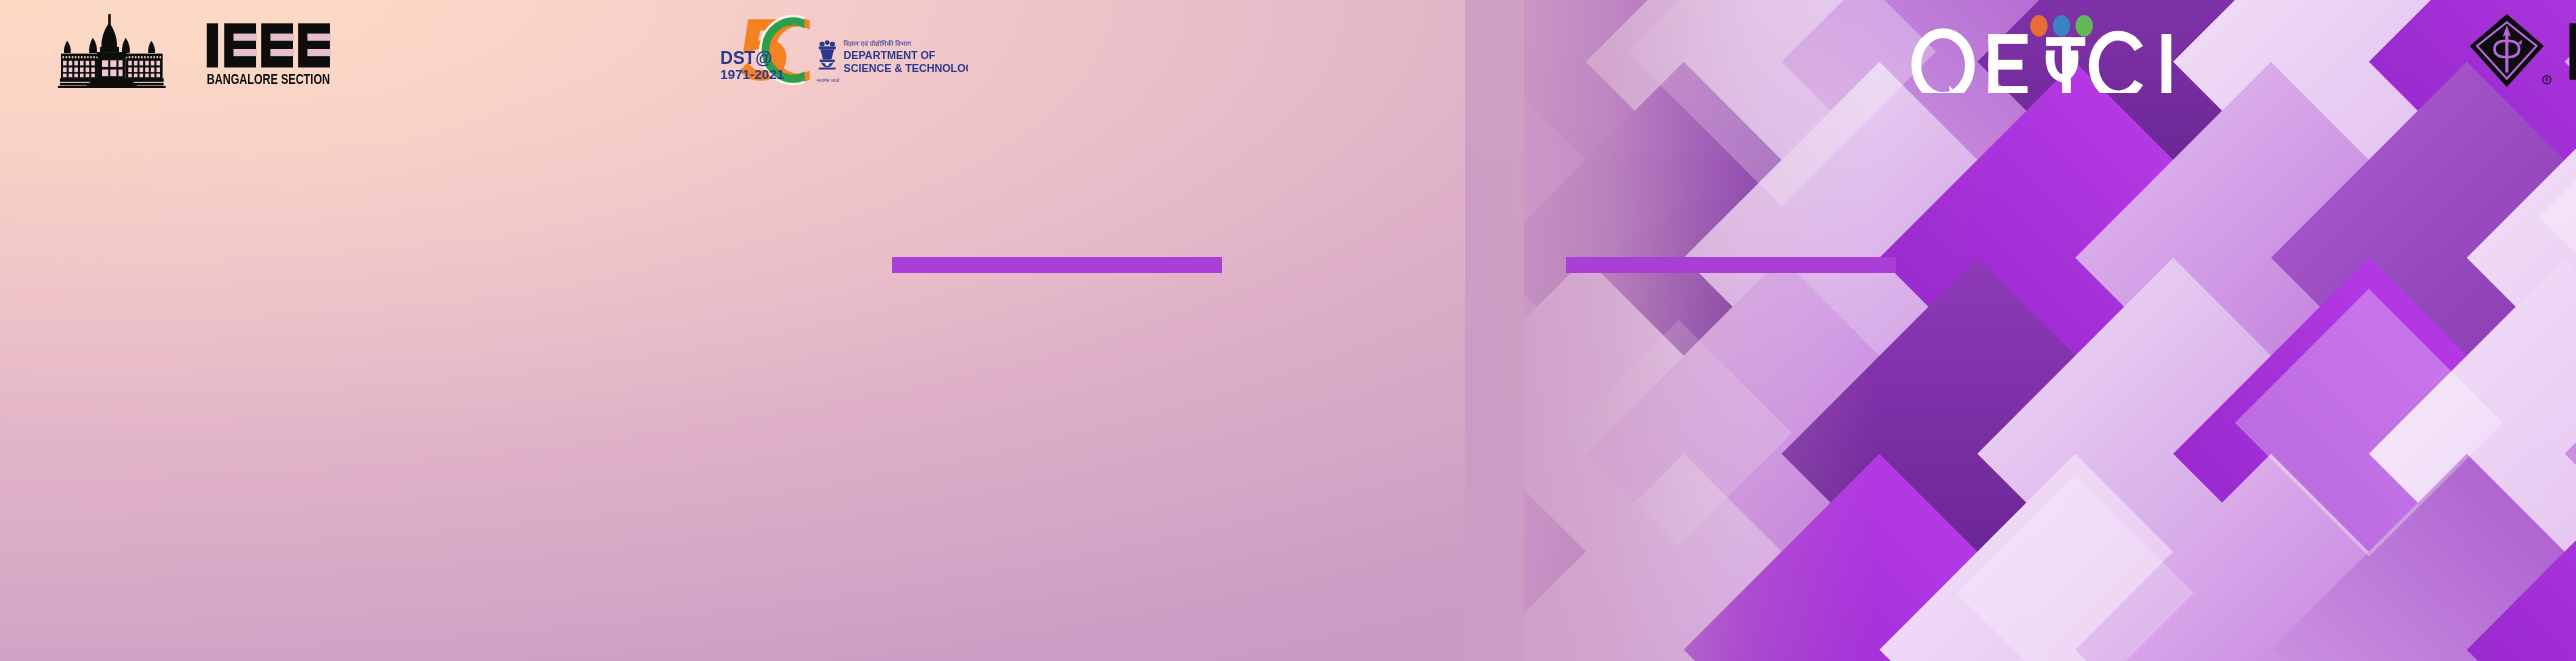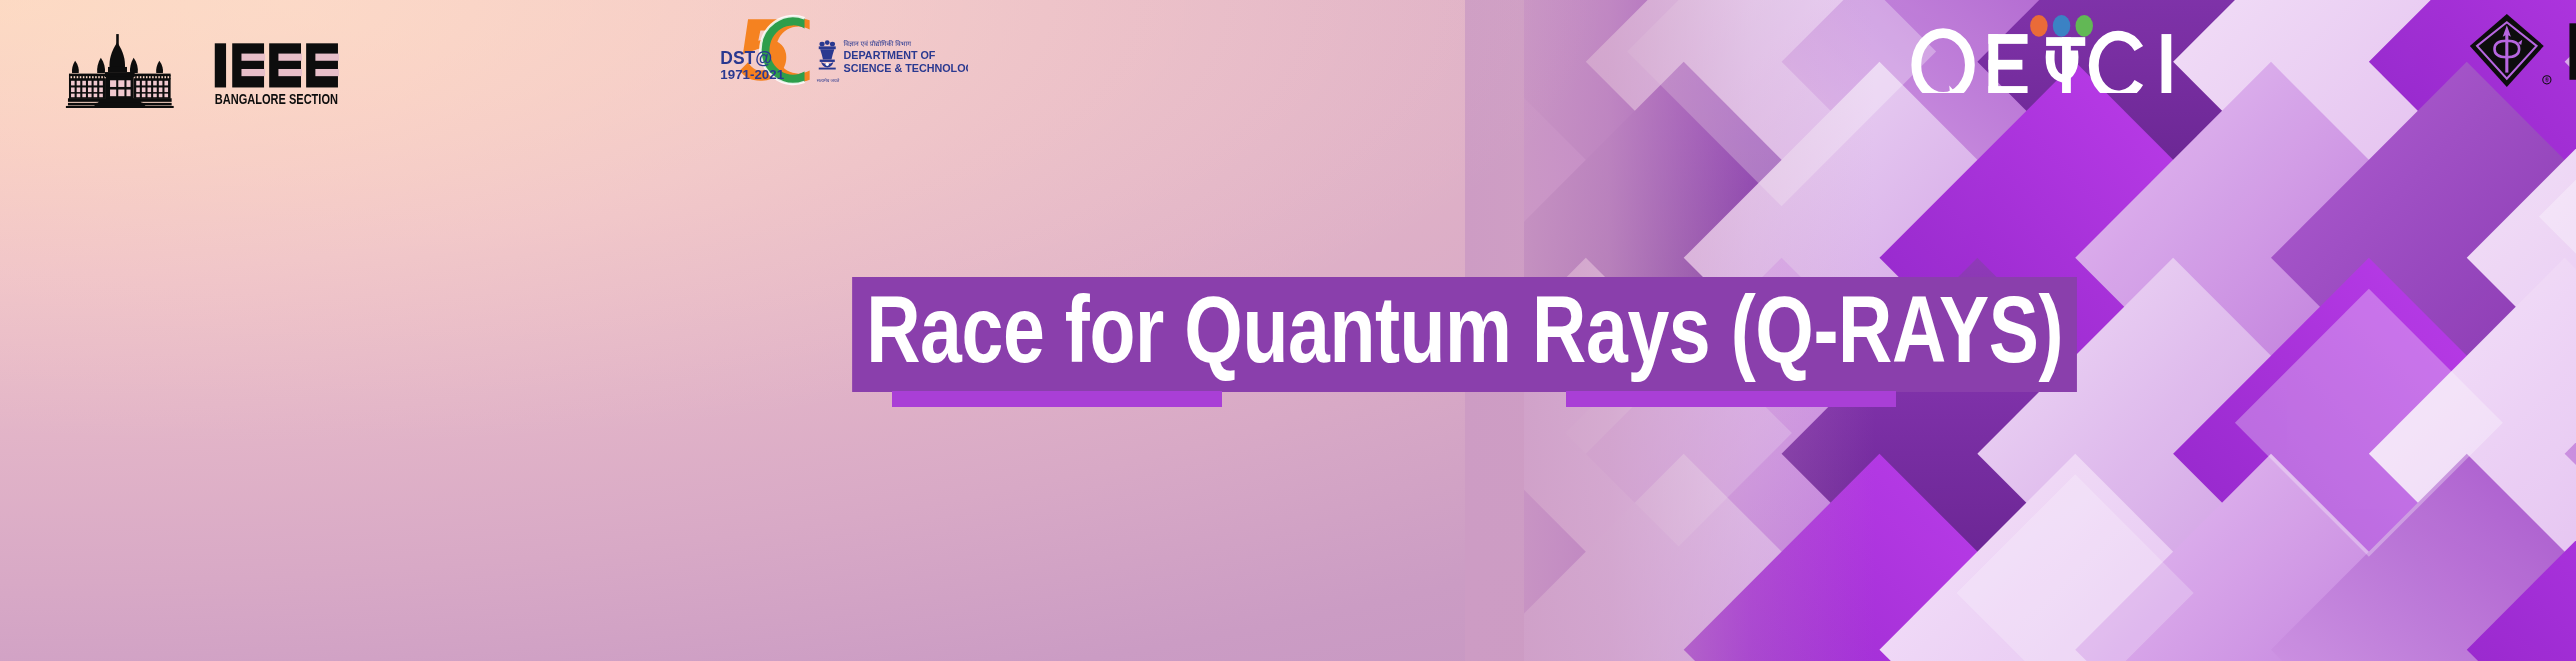--- a/index.html
+++ b/index.html
@@ -81,21 +81,21 @@
   }
   .logo {
     position: absolute;
     top: 0;
     height: 98px;
     display: flex;
     align-items: center;
   }
 
   
-  .logo-ieee-blr { left: 60px; margin-top: 20px; }
+  .logo-ieee-blr { left: 52px; }
   .logo-ieee-blr .mark { width: 289px; height: 77px; }
 
   
   .logo-dst { left: 716px; text-align: center; }
   .logo-dst .mark { width: 252px; height: 77px; }
 
   
   .logo-digital-india { left: 1370px; }
   .logo-digital-india .mark { width: 268px; height: 82px; }
 
@@ -514,23 +514,20 @@
             <rect x="488" y="88" width="70" height="18" fill="#c05ae0"></rect>
           </g>
         </g>
       </svg>
     </div>
   </div>
 
   <div class="center-col">
 
 
-    <div class="title-wrap">
-      <span class="bar title">Race for Quantum Rays (Q-RAYS)</span>
-    </div>
 
     <div class="accent-row">
       <div class="accent accent-left"></div>
       <div class="accent accent-right"></div>
     </div>
 
   </div>
 
 </div>
 

